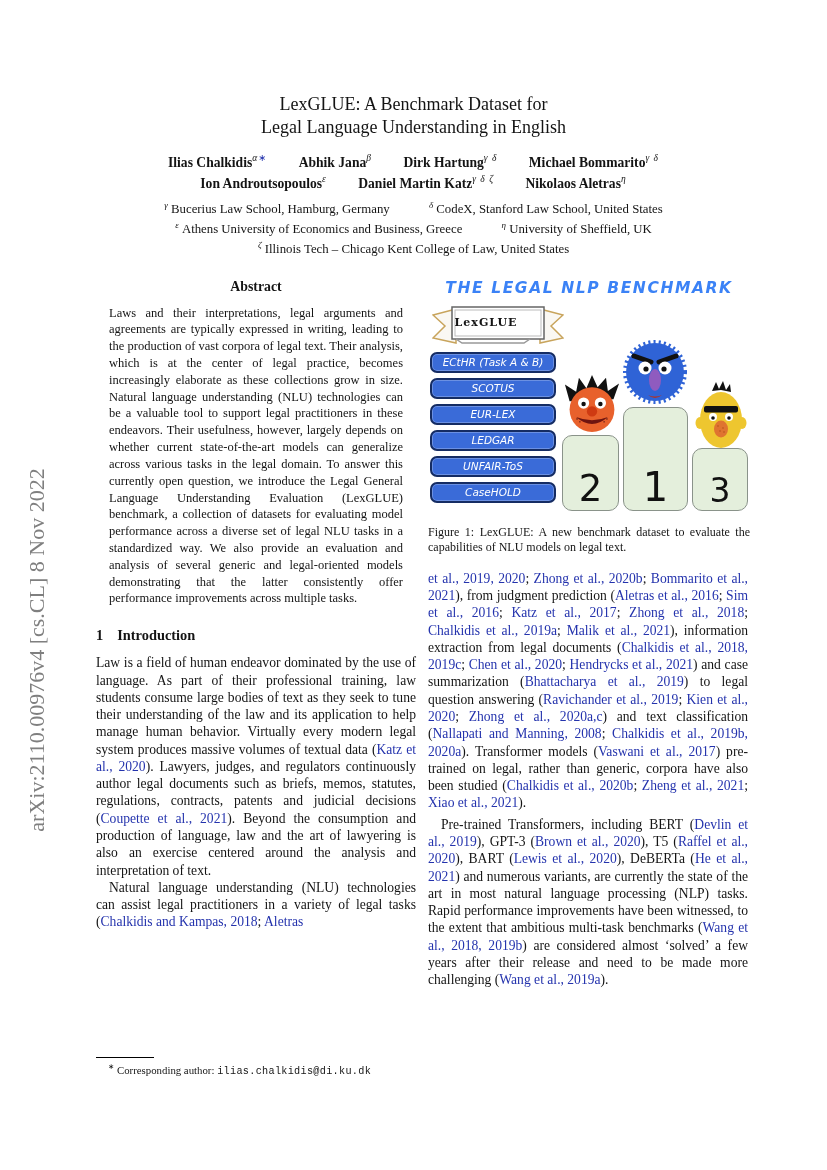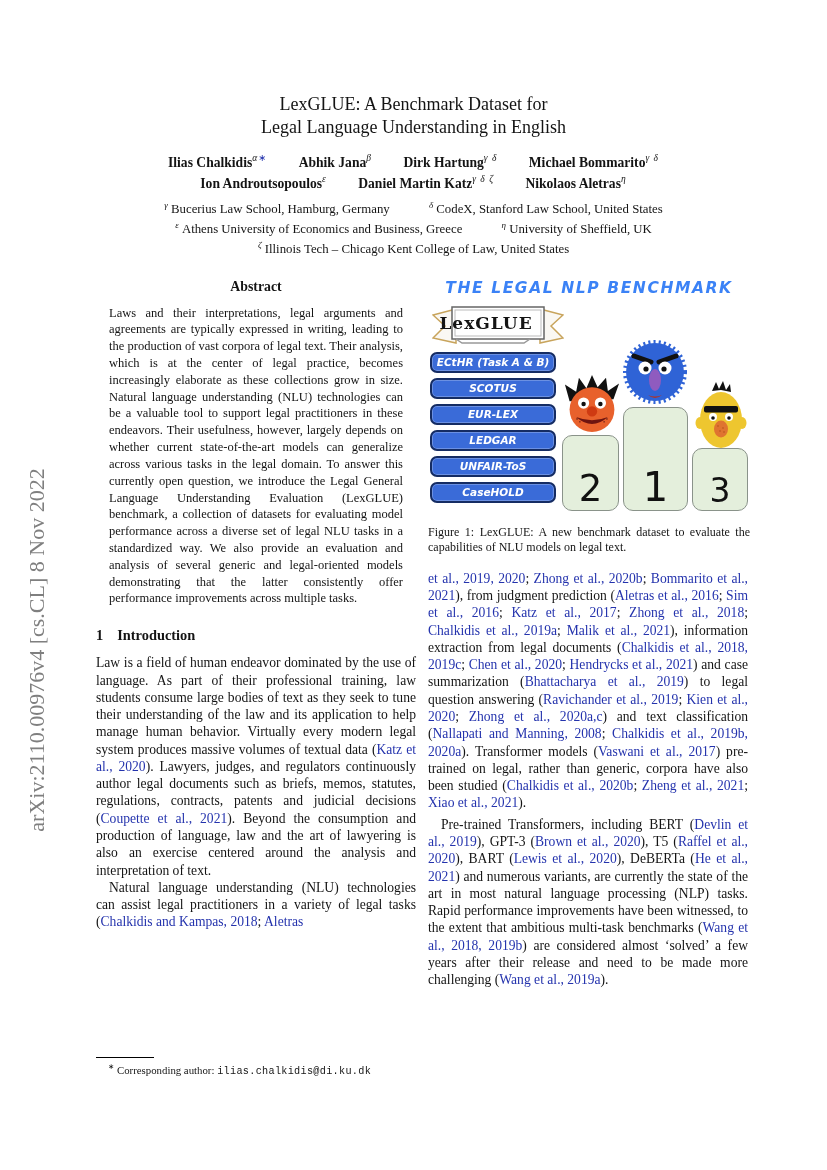--- a/index.html
+++ b/index.html
@@ -62,23 +62,23 @@
     text-align:center;font-family:"DejaVu Sans",sans-serif;
     font-weight:bold;font-style:italic;font-size:15.5px;letter-spacing:1.6px;
     margin:2px 0 8px 0;color:#3b82f6;
   }
   .fig-body{position:relative;height:208px;}
   .banner{position:relative;width:132px;height:40px;margin-left:4px;}
   .banner svg{position:absolute;left:0;top:0;}
   .banner-label{
     position:absolute;left:21px;top:3px;width:66px;height:30px;
     display:flex;align-items:center;justify-content:center;
-    font-family:"DejaVu Serif",serif;font-weight:bold;font-size:17px;letter-spacing:1px;
-  }
-  .task-list{margin-top:7px;margin-left:2px;width:126px;font-weight:bold;}
+    font-family:"DejaVu Serif",serif;font-weight:bold;font-size:11px;letter-spacing:1px;
+  }
+  .task-list{margin-top:7px;margin-left:2px;width:126px;}
   .task-btn{
     height:21.5px;margin-bottom:4.5px;border-radius:7px;
     background:var(--btn);border:2px solid var(--btn-border);
     display:flex;align-items:center;justify-content:center;
     color:#fff;font-family:"DejaVu Sans",sans-serif;font-style:italic;
     font-size:10.5px;box-shadow:inset 0 0 0 1px rgba(255,255,255,.25);
   }
   .podium-zone{position:absolute;right:0;bottom:2px;width:188px;height:180px;}
   .pblock{
     position:absolute;bottom:0;background:var(--podium);

